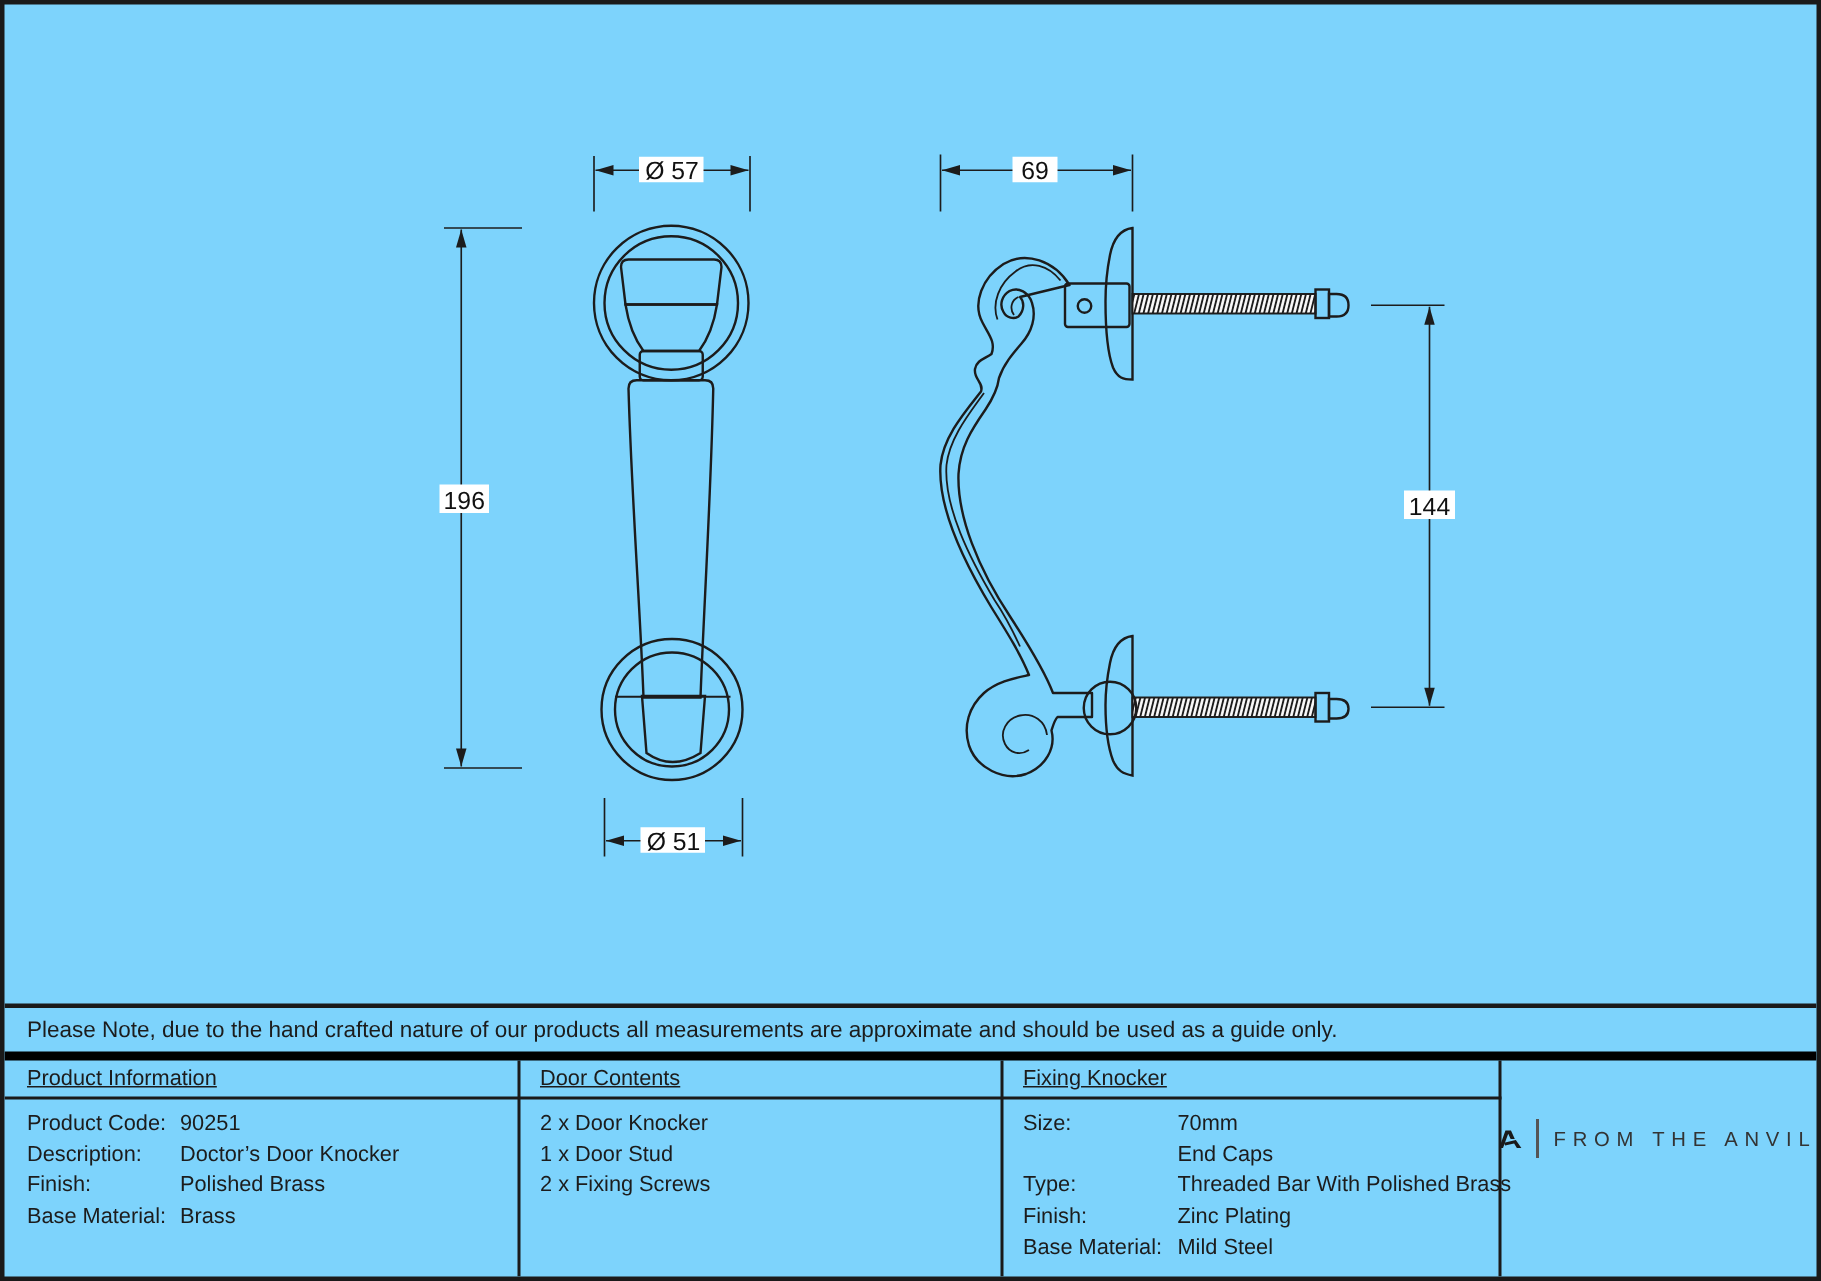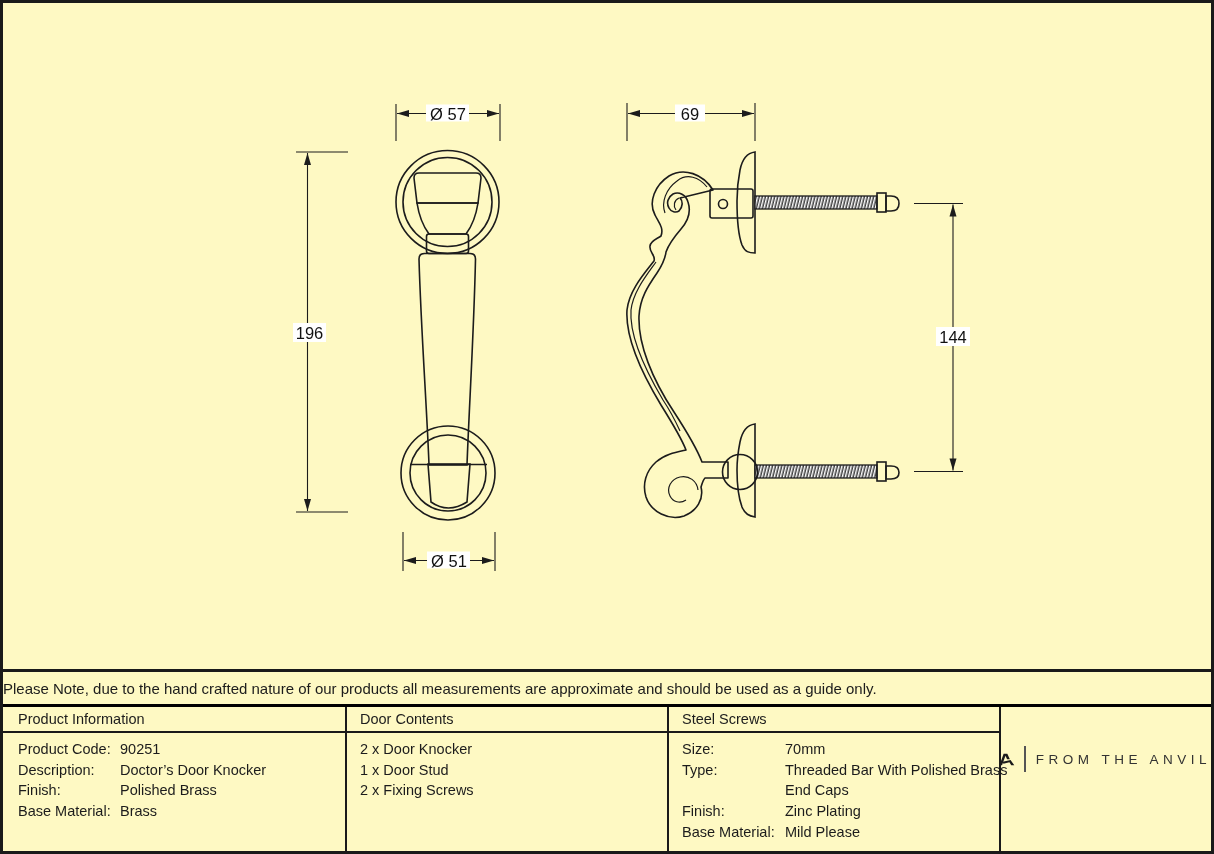--- a/index.html
+++ b/index.html
@@ -1,41 +1,41 @@
 <!DOCTYPE html>
 <html><head>
 <meta charset="utf-8">
 <style>
   html,body{margin:0;padding:0;background:#e8e8e8;}
   .stage{
     position:relative;
     width:1214px;height:854px;
-    background:#fef9c3;
+    background:#7dd3fc;
     border:3px solid #1a1a1a;
     box-sizing:border-box;
     font-family:"Liberation Sans", sans-serif;
     color:#1c1c1c;
     overflow:hidden;
   }
   .drawing{position:absolute;left:0;top:0;}
   .wf{fill:#ffffff;}
   .ln{stroke:#1c1c1c;stroke-width:1.6;fill:none;}
   .dims line{stroke:#1c1c1c;stroke-width:1.1;}
   .dims polygon{fill:#1c1c1c;stroke:none;}
   .dims rect{fill:#ffffff;stroke:none;}
   .dimtxt{font-family:"Liberation Sans",sans-serif;font-size:16.5px;fill:#111;text-anchor:middle;}
   .note-row{
     position:absolute;left:0;right:0;top:666px;height:38px;
-    border-top:3px solid #1a1a1a;border-bottom:3px solid #000000;
+    border-top:3px solid #1a1a1a;border-bottom:6px solid #000000;
     box-sizing:border-box;display:flex;align-items:center;
-    font-size:15px;
+    padding-left:15px;font-size:15px;
   }
   .vline{position:absolute;width:2px;background:#1a1a1a;top:704px;height:144px;}
   .hdr-sep{position:absolute;left:0;top:728px;width:998px;height:2px;background:#1a1a1a;}
-  .th{position:absolute;top:704px;height:24px;display:flex;align-items:center;font-size:14.5px;}
+  .th{position:absolute;top:704px;height:24px;display:flex;align-items:center;font-size:14.5px;text-decoration:underline;}
   .cell{position:absolute;top:736px;font-size:14.5px;}
   .trow{display:flex;align-items:center;height:20.6px;white-space:nowrap;}
   .c1 .lbl{width:102px;flex:none;}
   .c3 .lbl{width:103px;flex:none;}
   .c3{width:316px;}
   .logo-cell{
     position:absolute;left:996px;top:701px;width:212px;height:110px;
     display:flex;align-items:center;justify-content:center;
   }
   .logo-sep{width:2px;height:26px;background:#555;margin:0 10px 0 9px;flex:none;}
@@ -184,21 +184,21 @@
     <span>Please Note, due to the hand crafted nature of our products all measurements are approximate and should be used as a guide only.</span>
   </div>
 
   <div class="vline" style="left:342px;"></div>
   <div class="vline" style="left:664px;"></div>
   <div class="vline" style="left:996px;"></div>
   <div class="hdr-sep"></div>
 
   <div class="th" style="left:15px;">Product Information</div>
   <div class="th" style="left:357px;">Door Contents</div>
-  <div class="th" style="left:679px;">Steel Screws</div>
+  <div class="th" style="left:679px;">Fixing Knocker</div>
 
   <div class="cell c1" style="left:15px;width:320px;">
     <div class="trow">
       <span class="lbl">Product Code:</span>
       <span class="val">90251</span>
     </div>
     <div class="trow">
       <span class="lbl">Description:</span>
       <span class="val">Doctor’s Door Knocker</span>
     </div>
@@ -217,34 +217,34 @@
     <div class="trow">1 x Door Stud</div>
     <div class="trow">2 x Fixing Screws</div>
   </div>
 
   <div class="cell c3" style="left:679px;">
     <div class="trow">
       <span class="lbl">Size:</span>
       <span class="val">70mm</span>
     </div>
     <div class="trow">
+      <span class="lbl"></span>
+      <span class="val">End Caps</span>
+    </div>
+    <div class="trow">
       <span class="lbl">Type:</span>
       <span class="val">Threaded Bar With Polished Brass</span>
     </div>
     <div class="trow">
-      <span class="lbl"></span>
-      <span class="val">End Caps</span>
-    </div>
-    <div class="trow">
       <span class="lbl">Finish:</span>
       <span class="val">Zinc Plating</span>
     </div>
     <div class="trow">
       <span class="lbl">Base Material:</span>
-      <span class="val">Mild Please</span>
+      <span class="val">Mild Steel</span>
     </div>
   </div>
 
   <div class="logo-cell">
     <svg width="32" height="27" viewBox="0 0 34 27">
       <path fill="#1a1a1a" d="M1,26 L10,1 L18,1 L23.5,13 L17.5,13 L14,5.5 L6.5,26 Z"></path>
       <path fill="#1a1a1a" d="M8,18.5 L25,14.5 L33,26 L26.5,26 L22.5,19.5 L9.5,22.5 Z"></path>
     </svg>
     <div class="logo-sep"></div>
     <span class="logo-text">FROM THE ANVIL</span>

